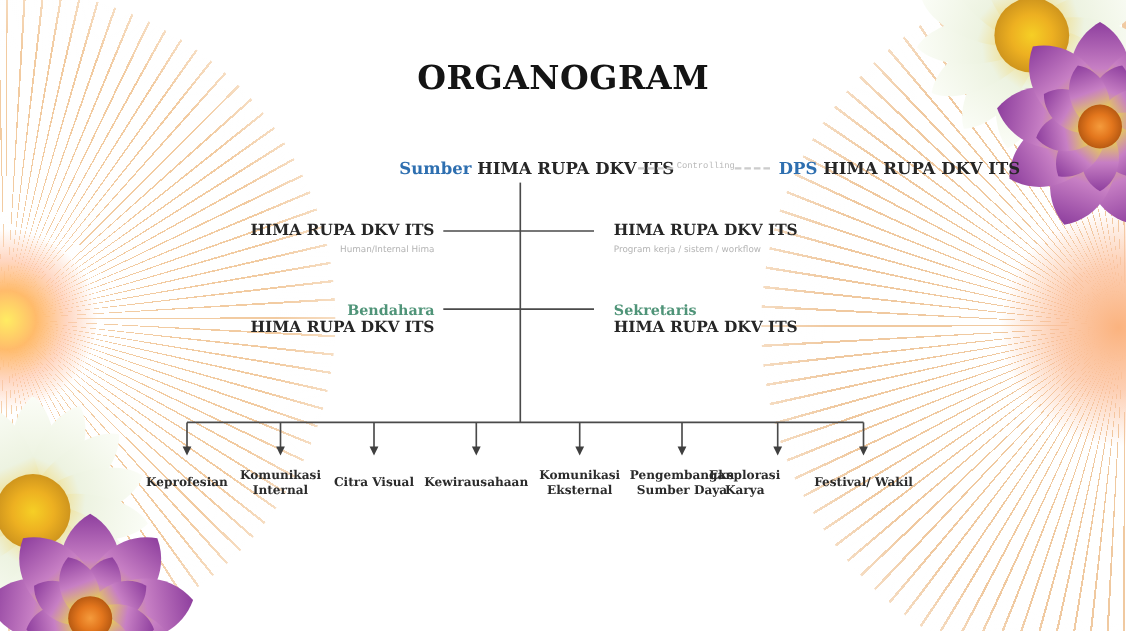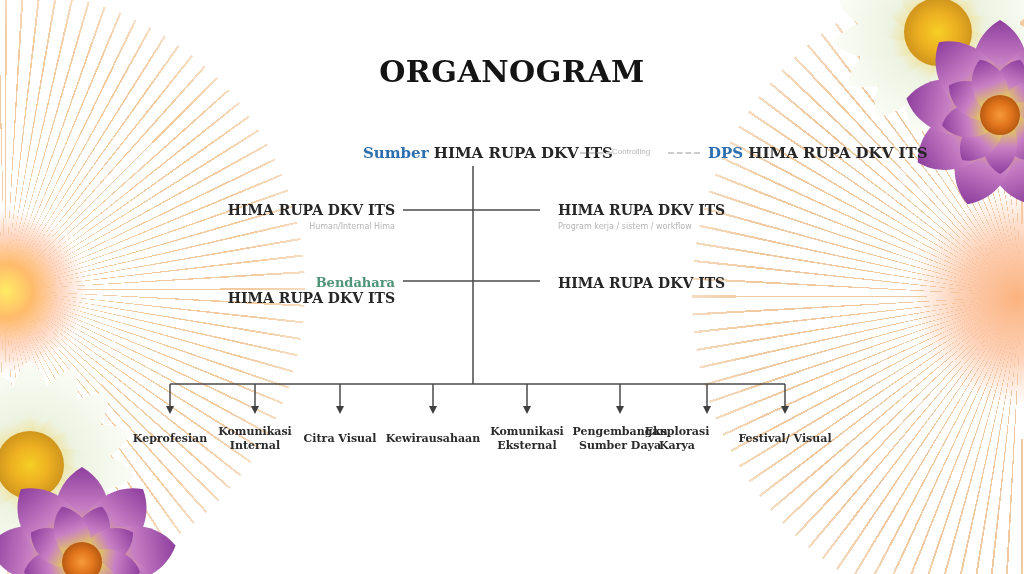--- a/index.html
+++ b/index.html
@@ -47,22 +47,22 @@
   }
   .node-top{top:144px;font-size:15px;font-weight:700;white-space:nowrap;text-align:center;}
   .node-ketua{left:363px;width:220px;}
   .node-dps{left:708px;width:200px;}
   .blue{color:#2e6fb0;}
   .red{color:#c8422e;}
   .green{color:#4f9478;}
   .dash{position:absolute;top:152px;width:32px;border-top:2px dashed #cccccc;}
   .dash-1{left:580px;} .dash-2{left:668px;}
   .rel-label{
-    left:612px;top:147px;width:56px;text-align:left;
-    font-family:Liberation Sans, sans-serif;
+    left:612px;top:147px;width:56px;text-align:right;
+    font-family:Liberation Mono, monospace;
     font-size:8px;color:#b9b9b9;
   }
   .officer{line-height:1.18;}
   .officer .o-role{font-size:13px;font-weight:700;}
   .officer .o-org{font-size:14px;font-weight:700;color:#262626;}
   .officer .o-note{
     font-family:"DejaVu Sans","Liberation Sans",sans-serif;
     font-size:8px;color:#b4b4b4;margin-top:3px;font-weight:400;
   }
   .o-right{text-align:right;}
@@ -270,23 +270,24 @@
   <div class="o-org">HIMA RUPA DKV ITS</div>
   <div class="o-note">Program kerja / sistem / workflow</div>
 </div>
 
 <div class="txt officer o-right pos-be">
   <div class="o-role green">Bendahara</div>
   <div class="o-org">HIMA RUPA DKV ITS</div>
 </div>
 
 <div class="txt officer pos-se">
+  <div class="o-role green">Sekretaris</div>
   <div class="o-org">HIMA RUPA DKV ITS</div>
 </div>
 
 <div class="dept" style="left:170px;">Keprofesian</div>
 <div class="dept" style="left:255px;">Komunikasi Internal</div>
 <div class="dept" style="left:340px;">Citra Visual</div>
 <div class="dept" style="left:433px;">Kewirausahaan</div>
 <div class="dept" style="left:527px;">Komunikasi Eksternal</div>
 <div class="dept" style="left:620px;">Pengembangan Sumber Daya</div>
 <div class="dept" style="left:677px;">Eksplorasi Karya</div>
-<div class="dept" style="left:785px;">Festival/ Visual</div>
+<div class="dept" style="left:785px;">Festival/ Wakil</div>
 
 </body></html>

